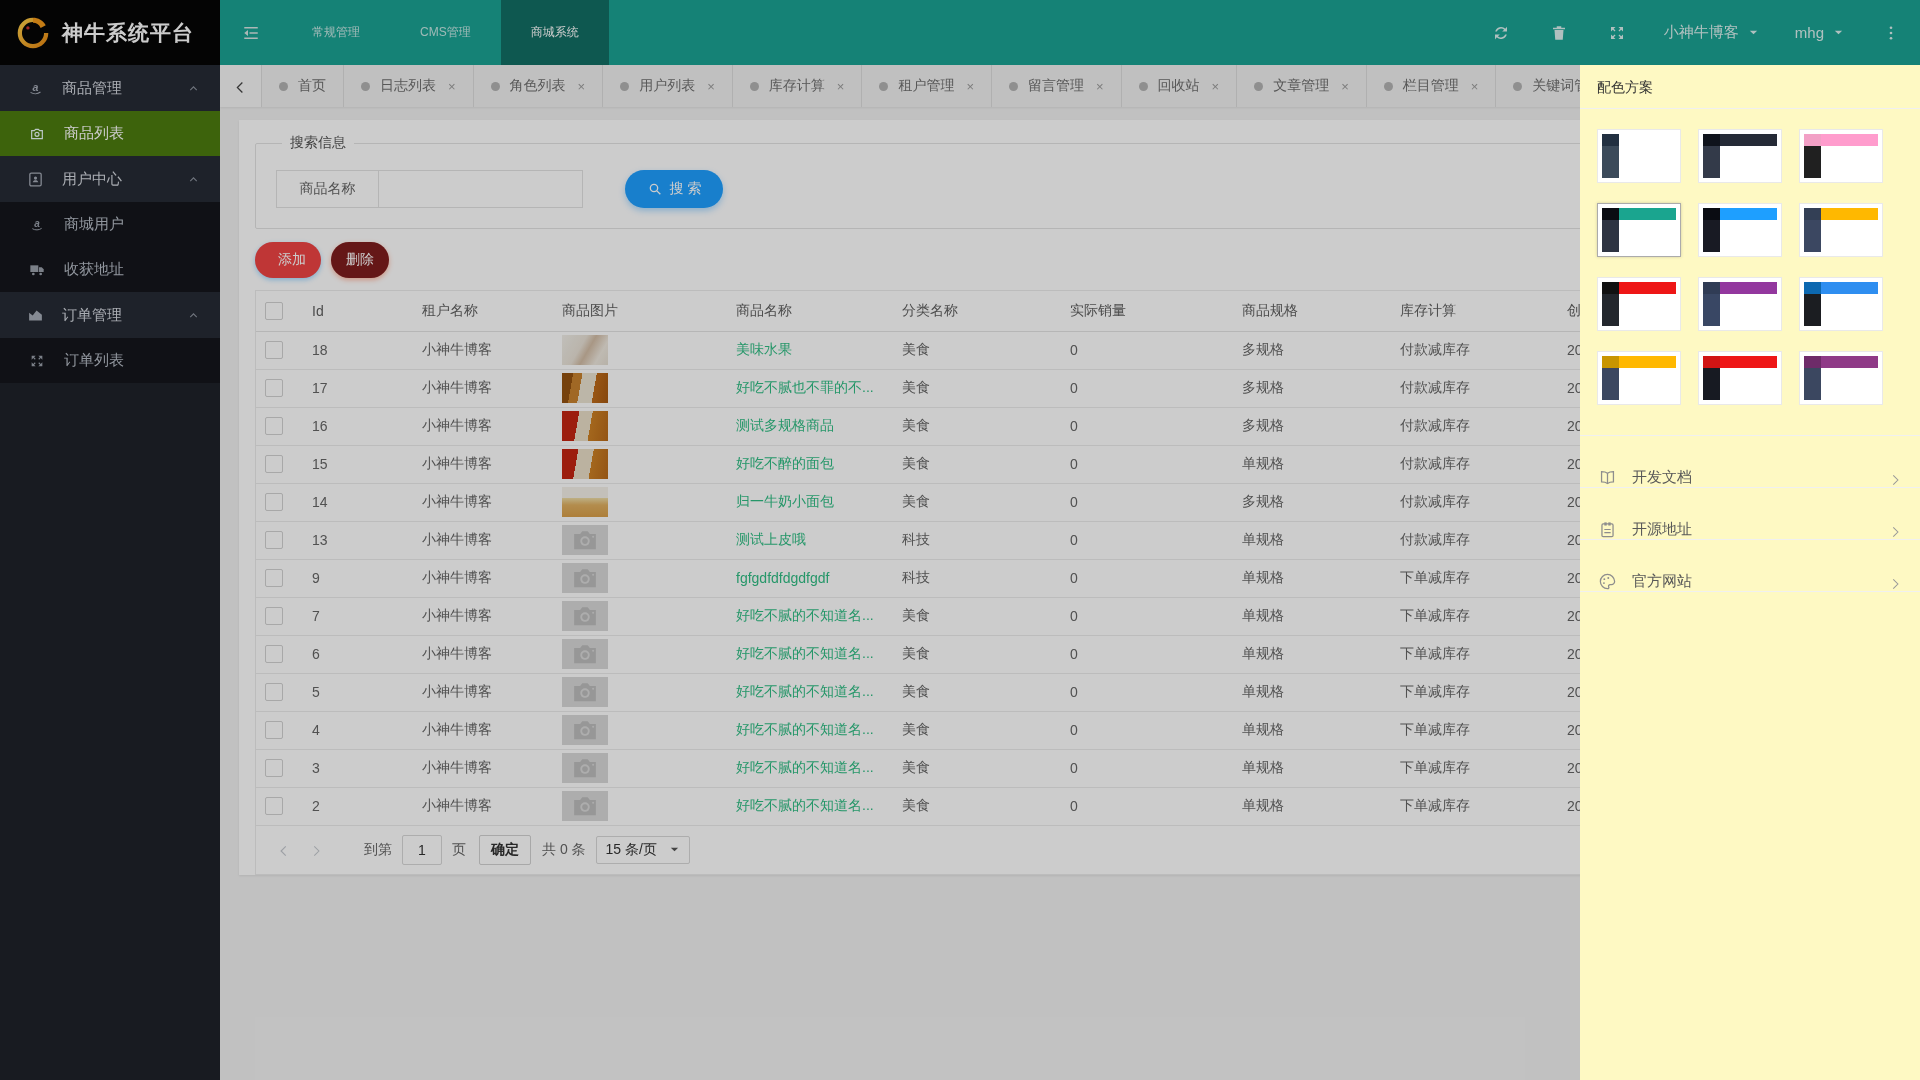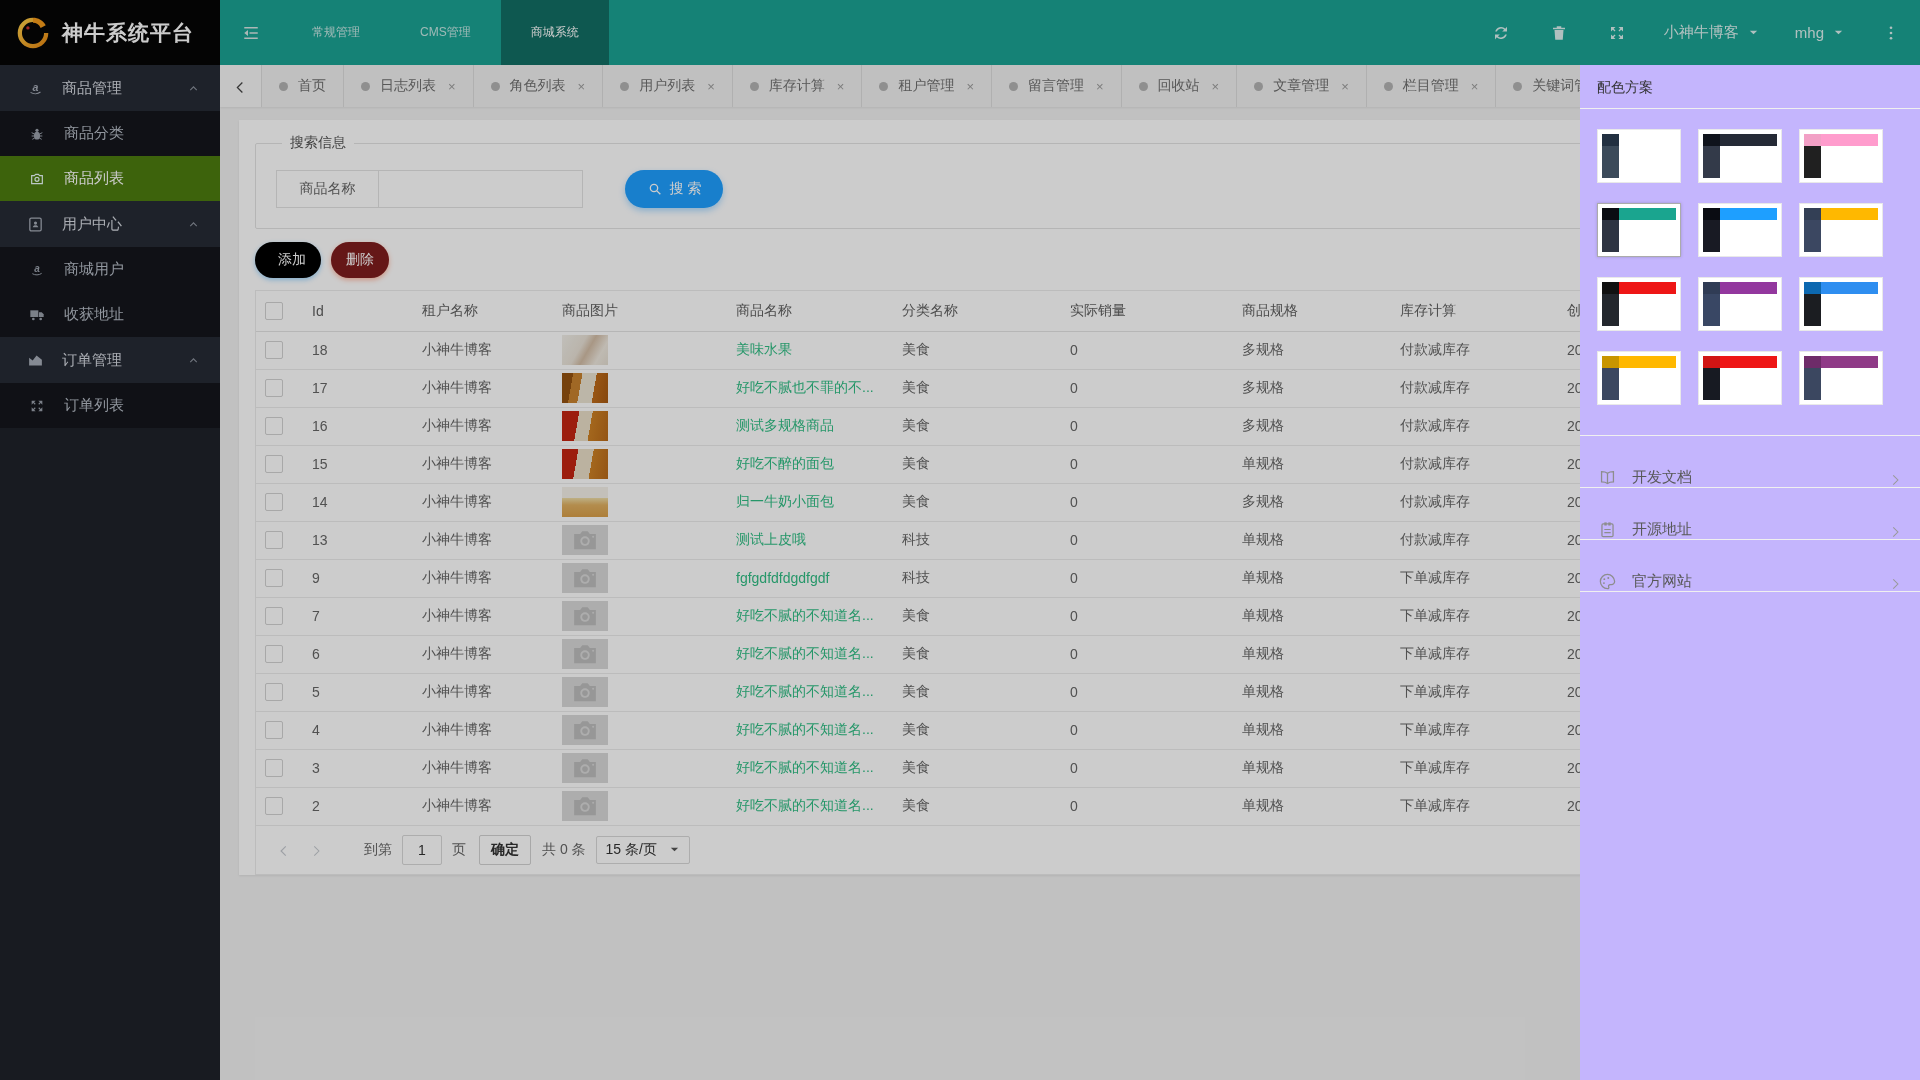--- a/index.html
+++ b/index.html
@@ -47,21 +47,21 @@
   .search-fs { border:1px solid #e3e3e3; border-radius:2px; margin-bottom:13px; padding:10px 20px 20px; }
   .search-fs legend { padding:0 8px; margin-left:6px; font-size:14px; color:#555; }
   .search-row { display:flex; align-items:center; margin-top:8px; }
   .addon-label { width:102px; height:38px; border:1px solid #e3e3e3; border-right:none; display:flex; align-items:center; justify-content:center; font-size:14px; color:#666; background:#fff; }
   .search-input { width:205px; height:38px; border:1px solid #e3e3e3; padding:0 10px; font-size:14px; color:#333; outline:none; background:#fff; }
   .btn-search { margin-left:42px; height:38px; width:98px; border:none; border-radius:19px; background:#1e9fff; color:#fff; font-size:14px; display:flex; align-items:center; justify-content:center; gap:7px; cursor:pointer; box-shadow:0 3px 6px rgba(30,159,255,.35); }
   .btn-search .s-ic { font-size:16px; display:flex; }
 
   .toolbar { display:flex; gap:10px; margin:2px 0 12px; }
   .btn-pill { height:36px; padding:0 15px; border:none; border-radius:18px; color:#fff; font-size:14px; cursor:pointer; }
-  .btn-add { background:#000000; box-shadow:0 2px 5px rgba(30,159,255,.4);padding-left:23px; }
+  .btn-add { background:#ef4444; box-shadow:0 2px 5px rgba(30,159,255,.4);padding-left:23px; }
   .btn-del { background:#7f1d1d; box-shadow:0 2px 5px rgba(255,87,34,.4); }
 
   .table-wrap { border:1px solid #ebebeb; margin-bottom:14px; }
   table { width:100%; border-collapse:collapse; table-layout:fixed; font-size:14px; color:#666; }
   th { height:40px; font-weight:normal; text-align:left; border-bottom:1px solid #e4e4e4; color:#5f5f5f; overflow:hidden; white-space:nowrap; }
   td { height:38px; border-bottom:1px solid #ececec; overflow:hidden; white-space:nowrap; text-overflow:ellipsis; }
   .cell-cb { padding-left:9px; }
   .cb { width:18px; height:18px; border:1px solid #d2d2d2; border-radius:2px; background:#fff; display:inline-block; vertical-align:middle; cursor:pointer; }
   .thumb { width:46px; height:30px; margin:2px 0; }
   .thumb.ph { background:#d9d9d9; display:flex; align-items:center; justify-content:center; color:#bdbdbd; font-size:26px; }
@@ -70,21 +70,21 @@
   .pager { height:48px; display:flex; align-items:center; padding:0 12px; color:#666; font-size:14px; }
   .pg-btn { color:#c5c9cf; font-size:14px; padding:0 9px; display:flex; cursor:default; }
   .pg-goto { margin-left:32px; }
   .pg-input { width:40px; height:30px; border:1px solid #d9d9d9; border-radius:2px; text-align:center; margin:0 10px; font-size:14px; color:#333; outline:none; }
   .pg-ok { height:30px; padding:0 11px; border:1px solid #d2d2d2; background:#fff; border-radius:2px; margin:0 11px 0 13px; font-size:14px; color:#333; font-weight:bold; cursor:pointer; }
   .pg-size { height:28px; border:1px solid #d9d9d9; background:#fff; border-radius:2px; padding:0 9px; display:flex; align-items:center; gap:12px; margin-left:10px; color:#333; cursor:pointer; }
   .pg-size .pg-caret { font-size:11px; color:#555; display:flex; }
 
   
   .overlay { position:absolute; inset:0; background:rgba(0,0,0,.2); z-index:40; }
-  .panel { position:absolute; top:65px; right:0; bottom:0; width:340px; background:#c4b5fd; z-index:50; }
+  .panel { position:absolute; top:65px; right:0; bottom:0; width:340px; background:#fef9c3; z-index:50; }
   .panel-title { height:44px; line-height:44px; padding:0 17px; font-size:14px; color:#333; border-bottom:1px solid #f0f0f0; }
   .schemes { display:grid; grid-template-columns:repeat(3,84px); gap:20px 17px; padding:20px 17px 30px; }
   .scheme { border:1px solid #e9e9e9; padding:4px; background:#fff; cursor:pointer; }
   .scheme.selected { border-color:#ababab; box-shadow:0 0 3px rgba(0,0,0,.18); }
   .mini { position:relative; height:44px; background:#fff; overflow:hidden; }
   .m-logo { position:absolute; left:0; top:0; width:17px; height:12px; }
   .m-head { position:absolute; left:17px; top:0; right:0; height:12px; }
   .m-side { position:absolute; left:0; top:12px; width:17px; bottom:0; }
   .panel-links { border-top:1px solid #f0f0f0; }
   .p-link { height:52px; display:flex; align-items:flex-end; padding:0 18px; border-bottom:1px solid #f0f0f0; color:#595959; font-size:15px; cursor:pointer; }
@@ -177,30 +177,20 @@
           </svg>
         </span>
       <span class="g-label">商品管理</span>
       <span class="g-chev">
           <svg class="svgi" viewBox="0 0 24 24" xmlns="http://www.w3.org/2000/svg">
             <path fill="none" stroke="currentColor" stroke-width="2" d="M6 15l6-6 6 6"></path>
           </svg>
         </span>
     </div>
     <div class="side-children">
-        <div class="side-child">
-    <span class="g-icon">
-            <svg class="svgi" viewBox="0 0 24 24" xmlns="http://www.w3.org/2000/svg">
-              <circle cx="12" cy="6.5" r="2.4" fill="currentColor"></circle>
-              <ellipse cx="12" cy="14.5" rx="4.6" ry="5.8" fill="currentColor"></ellipse>
-              <path fill="none" stroke="currentColor" stroke-width="1.5" d="M4 10l4 2M4 15h4M5 20l3.5-2M20 10l-4 2M20 15h-4M19 20l-3.5-2"></path>
-            </svg>
-          </span>
-    <span class="c-label">商品分类</span>
-  </div>
         <div class="side-child active">
     <span class="g-icon">
             <svg class="svgi" viewBox="0 0 24 24" xmlns="http://www.w3.org/2000/svg">
               <path fill="none" stroke="currentColor" stroke-width="1.8" d="M4 7h4l2-2h4l2 2h4v12H4z"></path>
               <circle cx="12" cy="12.5" r="3" fill="none" stroke="currentColor" stroke-width="1.8"></circle>
             </svg>
           </span>
     <span class="c-label">商品列表</span>
   </div>
       </div>

